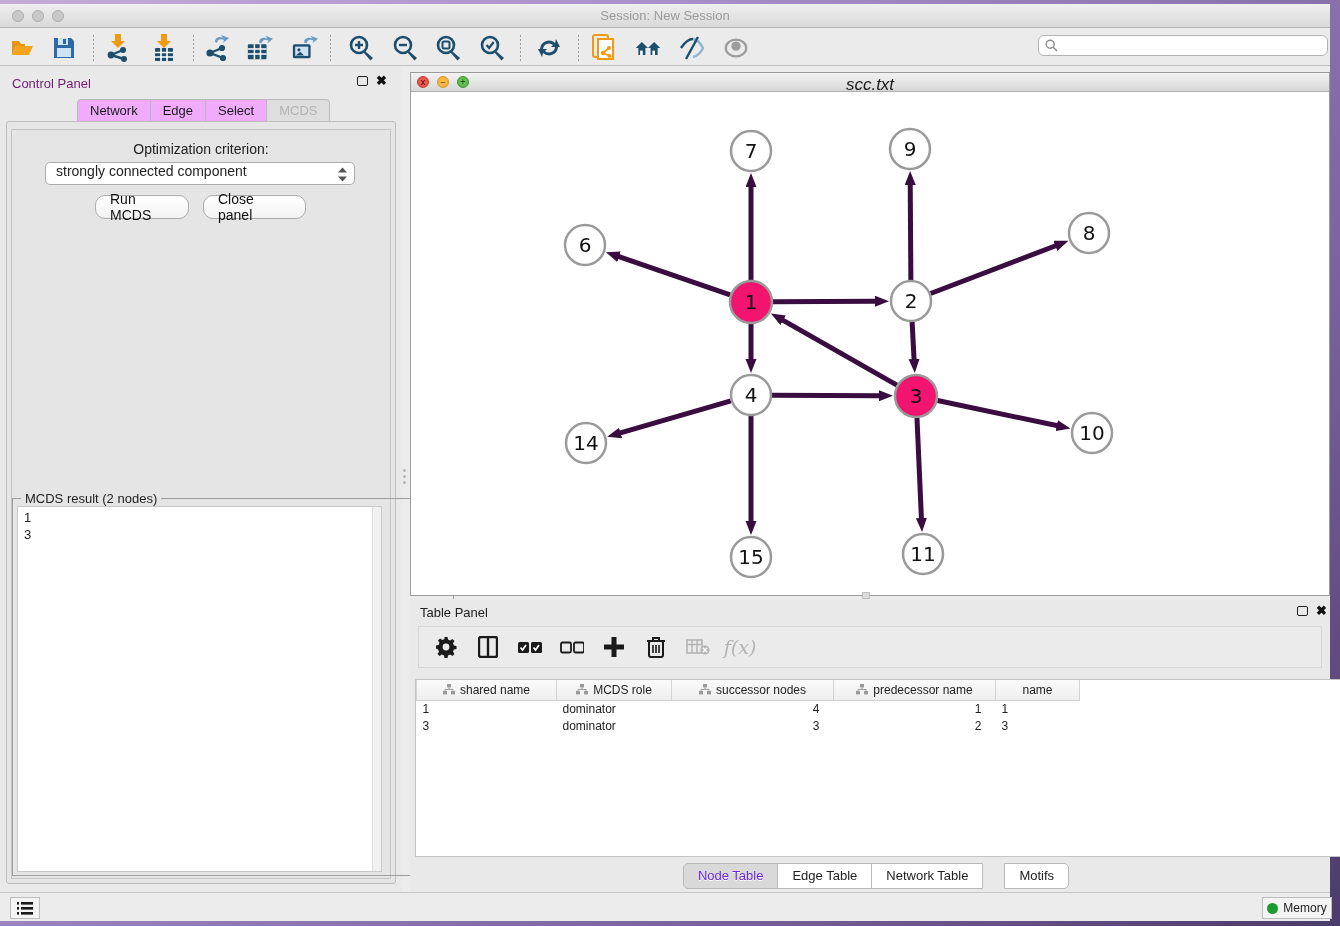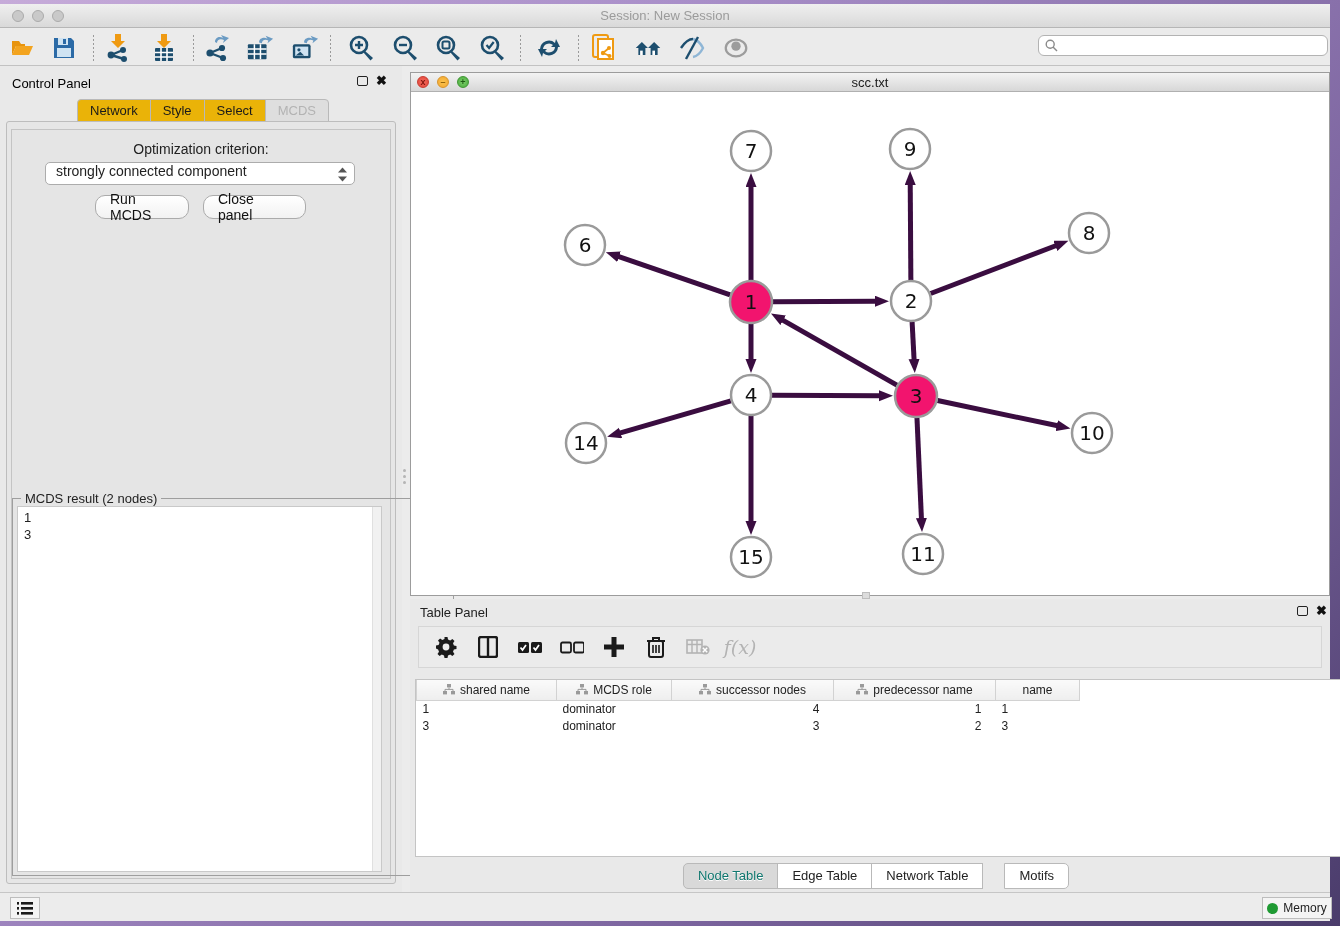--- a/index.html
+++ b/index.html
@@ -28,29 +28,29 @@
     background-image:linear-gradient(#9a9a9a 40%, transparent 40%);
     background-size:1px 4px; }
   #search-box { left:1038px; top:6px; width:290px; height:21px; background:#fff;
     border:1px solid #b3b3b3; border-radius:6px; display:flex; align-items:center; }
   #search-box input { border:none; outline:none; flex:1; height:17px; font-size:12px;
     background:transparent; font-family:"Liberation Sans",sans-serif; }
   #search-box svg { margin:0 4px 0 6px; }
 
   
   #control-panel { left:0; top:62px; width:402px; height:830px; background:#e9e9e9; }
-  #cp-title { left:12px; top:10px; font-size:13px; color:#000000; }
+  #cp-title { left:12px; top:10px; font-size:13px; color:#701a75; }
   .panel-btns { top:10px; display:flex; gap:8px; }
   #control-panel .panel-btns { left:357px; }
   .float-ic { width:11px; height:10px; border:1.5px solid #222; border-radius:2px; }
   .close-ic { font-weight:bold; font-size:13px; line-height:10px; color:#111; }
 
   .tabrow { display:flex; }
   #cp-tabs { left:78px; top:33px; }
-  .mtab { border:1px solid #b9b9b9; background:#eab308; padding:3px 12px 4px;
+  .mtab { border:1px solid #b9b9b9; background:#f0abfc; padding:3px 12px 4px;
     font-size:13px; color:#1a1a1a; margin-left:-1px; }
   .mtab.first { border-radius:4px 0 0 0; }
   .mtab.last { border-radius:0 4px 0 0; }
   .mtab.active { background:#dedede; color:#b3b3b3; }
 
   #cp-outer { left:6px; top:55px; width:390px; height:763px; background:#e6e6e6;
     border:1px solid #bdbdbd; border-radius:3px; }
   #cp-inner { left:11px; top:63px; width:380px; height:750px; background:#e5e5e5;
     border:1px solid #c4c4c4; }
 
@@ -88,21 +88,21 @@
   #net-titlebar { left:0; top:0; width:100%; height:19px;
     background:linear-gradient(#f3f3f3,#d7d7d7); border-bottom:1px solid #b0b0b0; }
   .ntl { width:12px; height:12px; border-radius:50%; top:3px; font-size:9px;
     font-weight:bold; display:flex; align-items:center; justify-content:center; }
   #ntl-close { left:6px; background:radial-gradient(#f66d60,#e04438); color:#7e120b;
     border:1px solid #c83c31; }
   #ntl-min { left:26px; background:radial-gradient(#fcc44d,#f2a732); color:#8a5d08;
     border:1px solid #d8942b; }
   #ntl-max { left:46px; background:radial-gradient(#7ed06c,#47a93a); color:#1c5a12;
     border:1px solid #3f9633; }
-  #net-title { width:100%; text-align:center; top:2px; font-size:13px; color:#1a1a1a; }
+  #net-title { width:100%; text-align:center; top:2px; font-size:17px; color:#1a1a1a;font-style:italic; }
   #net-canvas { left:0; top:19px; width:918px; height:503px; }
 
   
   #table-panel { left:410px; top:595px; width:920px; height:297px; background:#e9e9e9; }
   #tp-title { left:10px; top:6px; font-size:13px; }
   #table-panel .panel-btns { left:887px; top:7px; }
   #tp-toolbar { left:8px; top:27px; width:904px; height:42px; background:#ebebeb;
     border:1px solid #d6d6d6; display:flex; align-items:center; gap:16px;
     padding-left:14px; }
   .tpi { display:flex; align-items:center; justify-content:center; width:26px; height:26px; }
@@ -119,21 +119,21 @@
   #node-table td.num { text-align:right; padding-right:14px; }
   #node-table col.c1{width:140px} #node-table col.c2{width:115px}
   #node-table col.c3{width:162px} #node-table col.c4{width:162px}
   #node-table col.c5{width:84px}
 
   #tp-tabs { left:0; top:264px; width:920px; display:flex; justify-content:center; }
   .btab { border:1px solid #b9b9b9; background:#fff; padding:4px 14px 5px;
     font-size:13px; margin-left:-1px; }
   .btab.first { border-radius:5px 0 0 5px; }
   .btab.last { border-radius:0 5px 5px 0;margin-left:21px; }
-  .btab.active { background:#d9d9d9; color:#0f766e;
+  .btab.active { background:#d9d9d9; color:#6d28d9;
     text-shadow:0 1px 0 #fff;margin-left:12px; }
 
   
   #status-bar { left:0; top:888px; width:1330px; height:29px; background:#ececec;
     border-top:1px solid #c6c6c6; }
   #hide-panels-btn { left:10px; top:4px; width:30px; height:22px; background:#f4f4f4;
     border:1px solid #bdbdbd; display:flex; align-items:center; justify-content:center; }
   #memory-btn { left:1262px; top:4px; width:70px; height:22px; background:#f4f4f4;
     border:1px solid #bdbdbd; display:flex; align-items:center; justify-content:center;
     gap:5px; font-size:12px; }
@@ -296,21 +296,21 @@
 
   <div id="control-panel" class="abs">
     <div id="cp-title" class="abs">Control Panel</div>
     <div class="panel-btns abs">
       <span class="float-ic"></span>
       <span class="close-ic">✖</span>
     </div>
 
     <div id="cp-tabs" class="tabrow abs">
       <div class="mtab first">Network</div>
-      <div class="mtab">Style</div>
+      <div class="mtab">Edge</div>
       <div class="mtab">Select</div>
       <div class="mtab last active">MCDS</div>
     </div>
 
     <div id="cp-outer" class="abs"></div>
     <div id="cp-inner" class="abs"></div>
 
     <div id="opt-label" class="abs">Optimization criterion:</div>
 
     <div id="criterion" class="abs">

